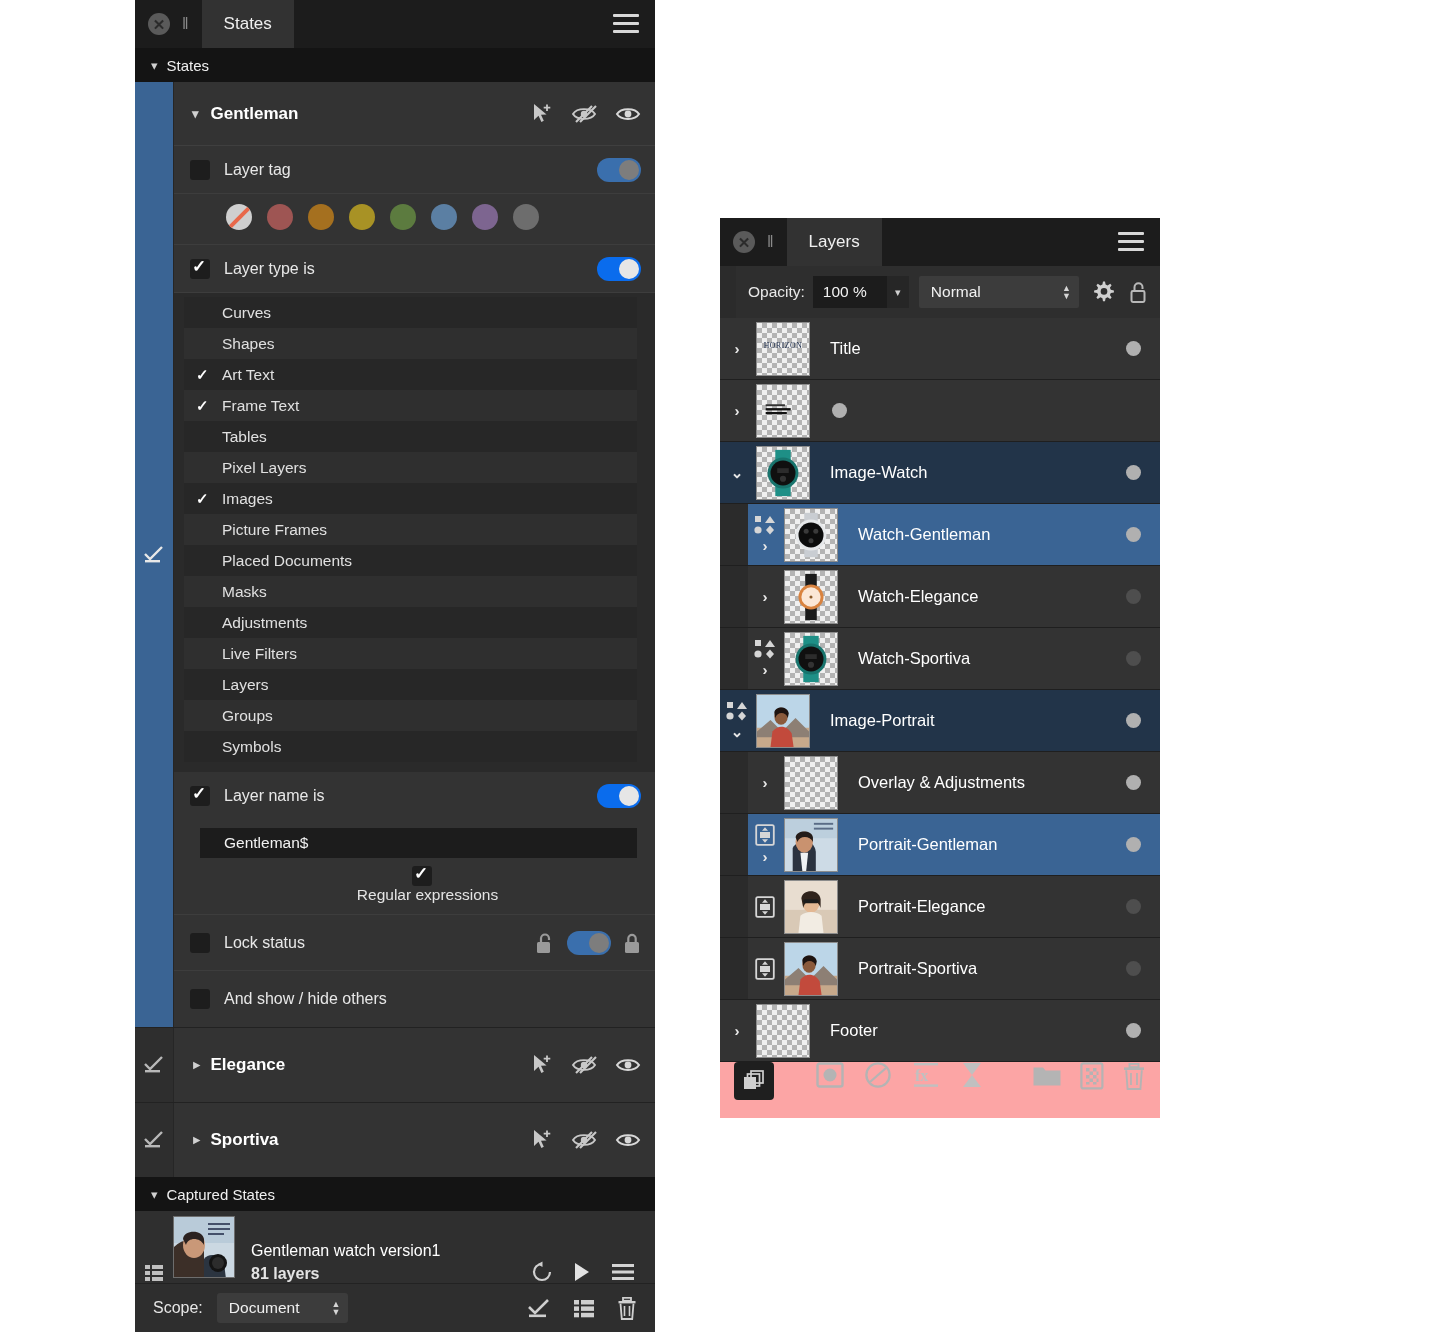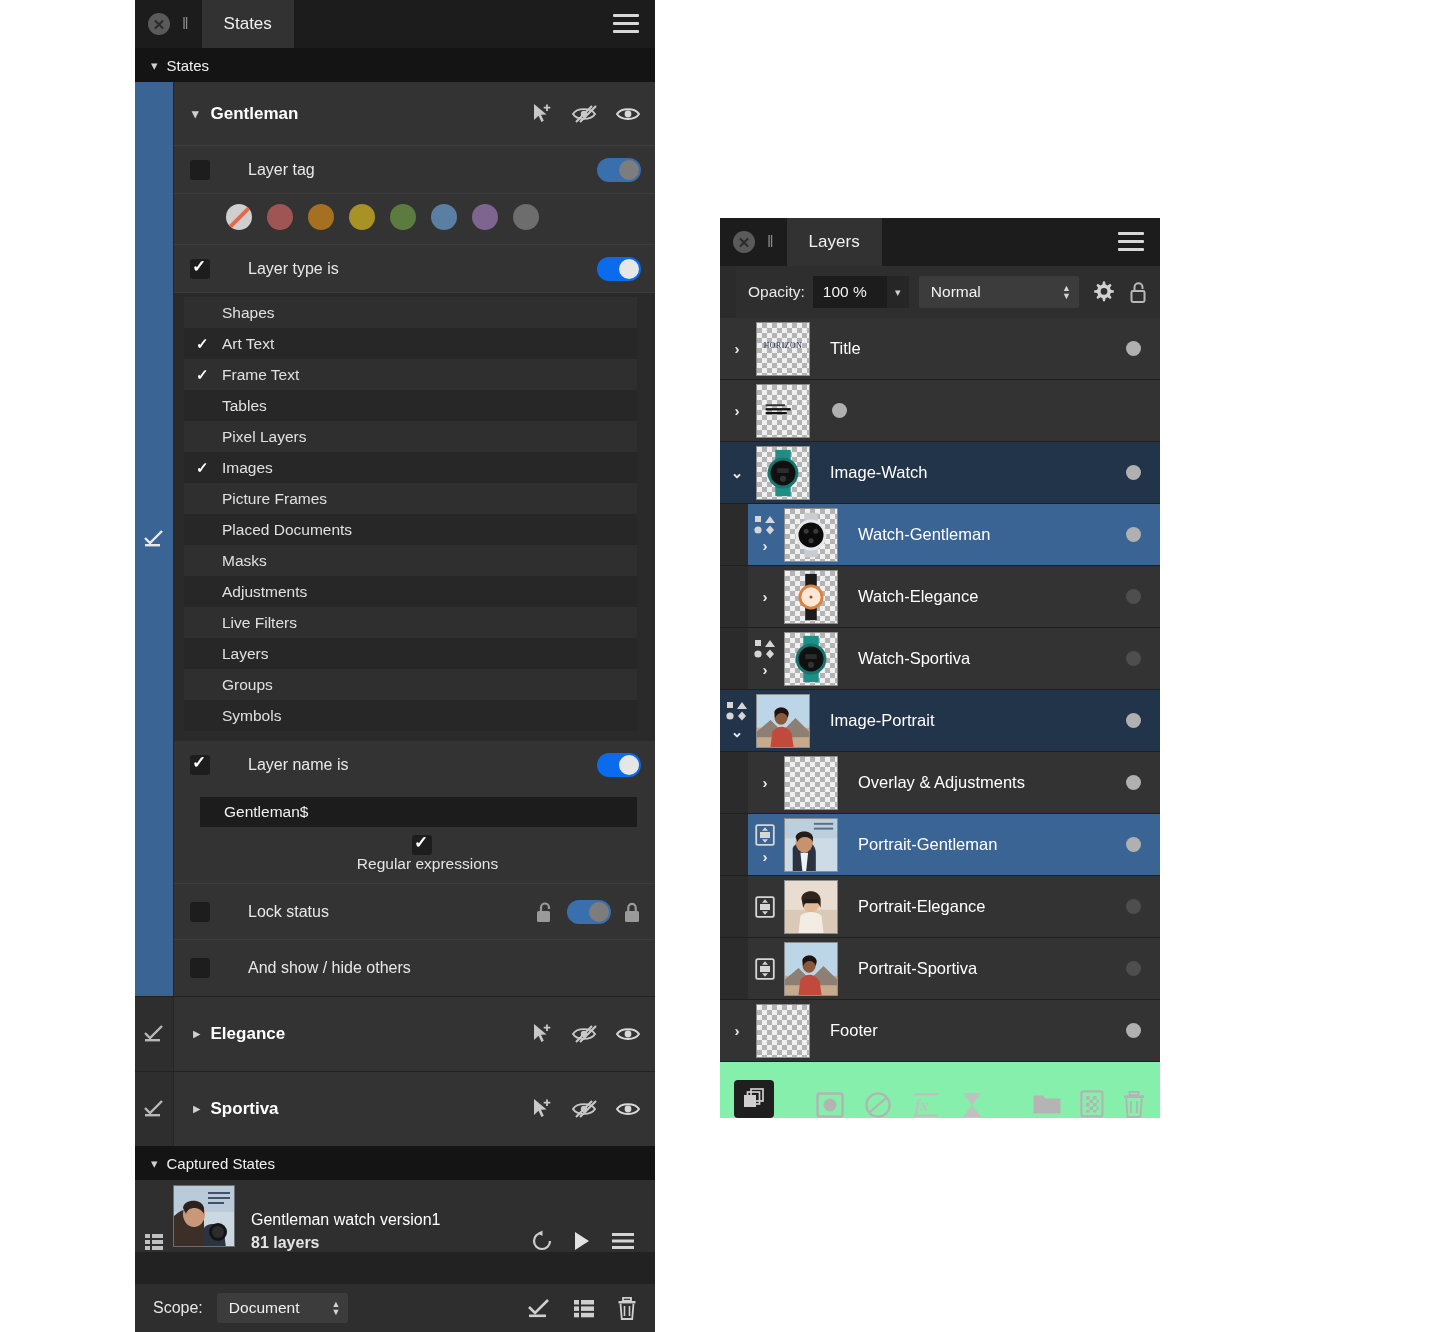--- a/index.html
+++ b/index.html
@@ -50,21 +50,21 @@
   .q-title {
     height: 64px; display: flex; align-items: center; padding: 0 14px 0 18px;
     color: #ffffff; font-size: 17px; font-weight: 700; gap: 12px;
     border-bottom: 1px solid #3f3f3f; background: #333333;
   }
   .q-title .spacer { flex: 1; }
   .q-icons { display: flex; align-items: center; gap: 18px; }
 
   .cond-row {
     display: flex; align-items: center; padding: 0 14px 0 16px;
-    min-height: 48px; border-bottom: 1px solid #3d3d3d; background: #333333; gap: 24px;
+    min-height: 48px; border-bottom: 1px solid #3d3d3d; background: #333333;
   }
   .cbox {
     width: 20px; height: 20px; border-radius: 3px; background: #1d1d1d;
     flex: 0 0 20px; margin-right: 14px; position: relative;
   }
   .cbox.on::after {
     content: "\2713"; position: absolute; left: 2px; top: -3px;
     color: #ffffff; font-size: 17px; font-weight: 700;
   }
   .cond-label { color: #e8e8e8; font-size: 16px; }
@@ -171,21 +171,21 @@
     background-size: 10px 10px; background-position: 0 0, 5px 5px; background-color: #f0f0f0;
   }
   .lname { flex: 1; display: flex; align-items: center; padding-left: 18px;
            color: #ffffff; font-size: 16.5px; }
   .lvis { flex: 0 0 54px; display: flex; align-items: center; justify-content: center; }
   .dot { width: 15px; height: 15px; border-radius: 50%; background: #b0b0b0; }
   .dot.off { background: #4e4e4e; }
   .chev-s { color: #e8e8e8; font-size: 15px; font-weight: 700; }
 
   .lay-footer {
-    height: 56px; background: #86efac; display: flex; align-items: flex-end; padding: 0 14px; font-style: italic;
+    height: 56px; background: #fca5a5; display: flex; align-items: flex-start; padding: 0 14px;
   }
   .lf-first {
     width: 40px; height: 38px; background: #1f1f1f; border-radius: 4px;
     display: flex; align-items: center; justify-content: center;
   }
   .lf-mid { display: flex; align-items: center; gap: 20px; margin-left: 42px; }
   .lf-end { display: flex; align-items: center; gap: 18px; margin-left: auto; }
 
   svg { display: block; }
 </style>
@@ -265,20 +265,24 @@
         <div class="cond-row">
           <span class="cbox on"></span>
           <span class="cond-label">Layer type is</span>
           <span class="grow"></span>
           <span class="toggle on">
               <span class="knob"></span>
             </span>
         </div>
 
         <div class="type-list" id="type-list">
+            <div class="type-row b">
+              <span class="type-mark"></span>
+              <span class="type-name">Curves</span>
+            </div>
             <div class="type-row a">
               <span class="type-mark"></span>
               <span class="type-name">Shapes</span>
             </div>
             <div class="type-row b">
               <span class="type-mark">✓</span>
               <span class="type-name">Art Text</span>
             </div>
             <div class="type-row a">
               <span class="type-mark">✓</span>

